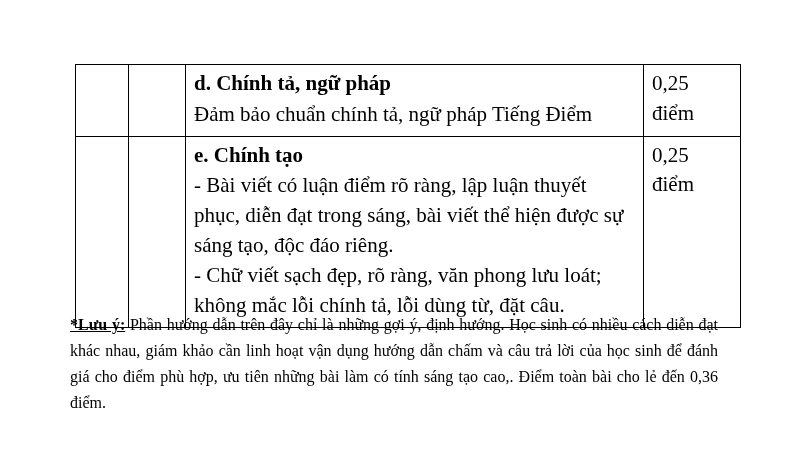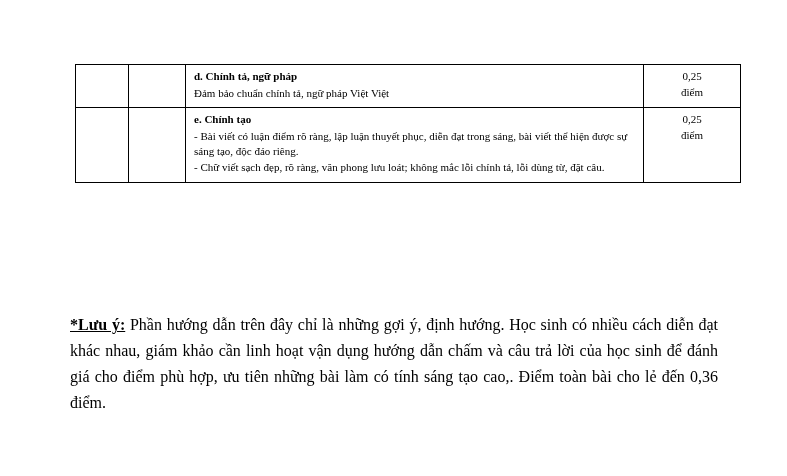--- a/index.html
+++ b/index.html
@@ -25,29 +25,29 @@
     left: 75px;
     top: 64px;
     width: 637px;
     border-collapse: collapse;
     table-layout: fixed;
   }
   .grading-table td {
     border: 1px solid #000000;
     vertical-align: top;
     padding: 4px 8px 6px 8px;
-    font-size: 11px;
+    font-size: 21px;
     line-height: 1.42;
   }
   .col-a { width: 36px; }
   .col-b { width: 40px; }
   .col-c { width: 441px; }
   .col-d {
     width: 80px;
-    text-align: center;
+    text-align: left;
     margin-top: 16px;
   }
   .crit-title {
     font-weight: bold;
     margin: 0 0 1px 0;
   }
   .crit-line {
     margin: 0;
   }
   .score-line {
@@ -74,21 +74,21 @@
 
 <div class="page">
 
   <table class="grading-table">
     <tbody>
       <tr>
         <td class="col-a"></td>
         <td class="col-b"></td>
         <td class="col-c">
           <p class="crit-title">d. Chính tả, ngữ pháp</p>
-          <p class="crit-line">Đảm bảo chuẩn chính tả, ngữ pháp Việt Việt</p>
+          <p class="crit-line">Đảm bảo chuẩn chính tả, ngữ pháp Tiếng Điểm</p>
         </td>
         <td class="col-d">
           <p class="score-line">0,25</p>
           <p class="score-line">điểm</p>
         </td>
       </tr>
       <tr>
         <td class="col-a"></td>
         <td class="col-b"></td>
         <td class="col-c">

